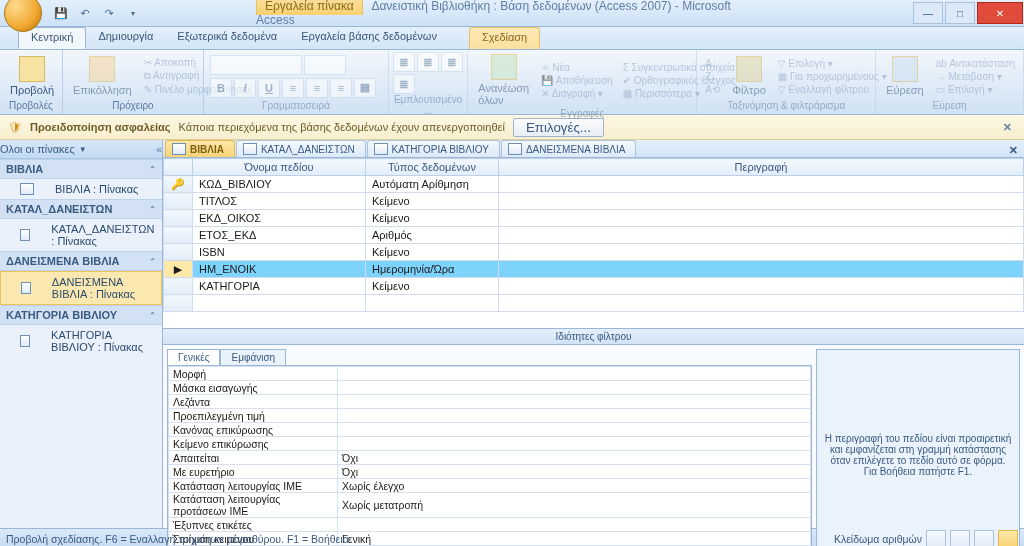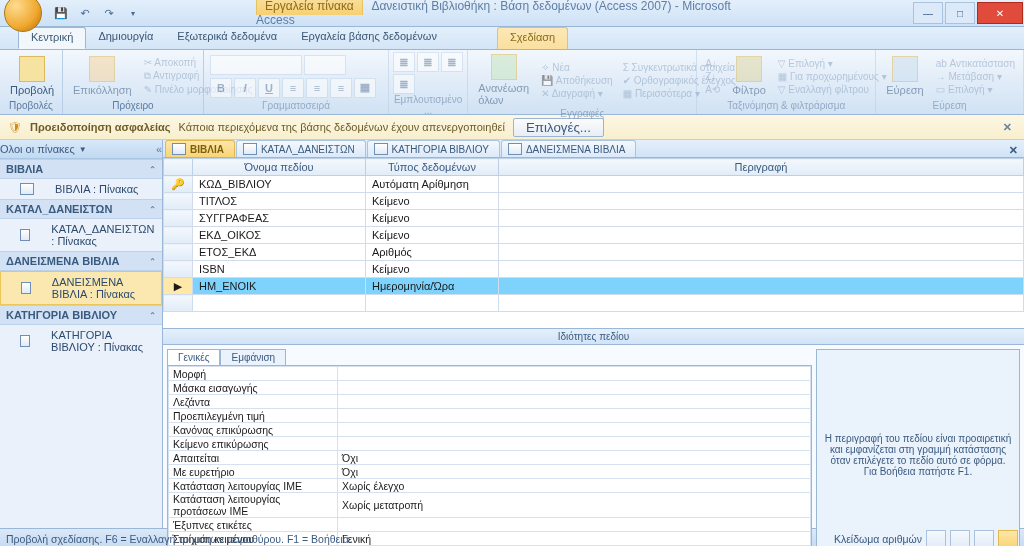--- a/index.html
+++ b/index.html
@@ -88,21 +88,21 @@
     <div class="win-btn">□</div>
     <div class="win-btn close">✕</div>
   </div>
 </div>
 
 <div class="ribbon-tabs">
   <div class="ribbon-tab active">Κεντρική</div>
   <div class="ribbon-tab">Δημιουργία</div>
   <div class="ribbon-tab">Εξωτερικά δεδομένα</div>
   <div class="ribbon-tab">Εργαλεία βάσης δεδομένων</div>
-  <div class="ribbon-tab" style="margin-left:48px;background:linear-gradient(#fce8b7,#fadf9e);color:#8a6b1d;border:1px solid #e5c362;border-bottom:none;border-radius:3px 3px 0 0">Σχεδίαση</div>
+  <div class="ribbon-tab" style="margin-left:20px;background:linear-gradient(#fce8b7,#fadf9e);color:#8a6b1d;border:1px solid #e5c362;border-bottom:none;border-radius:3px 3px 0 0">Σχεδίαση</div>
 </div>
 
 <div class="ribbon">
   <div class="ribbon-group" style="width:54px">
     <div class="ribbon-group-body">
         <div class="big-btn">
           <div class="ico"></div>
           <span>Προβολή</span>
         </div>
       </div>
@@ -298,26 +298,20 @@
               <td></td>
             </tr>
             <tr>
               <td class="rowhead"></td>
               <td>ΤΙΤΛΟΣ</td>
               <td>Κείμενο</td>
               <td></td>
             </tr>
             <tr>
               <td class="rowhead"></td>
-              <td>ΣΥΓΓΡΑΦΕΑΣ</td>
-              <td>Κείμενο</td>
-              <td></td>
-            </tr>
-            <tr>
-              <td class="rowhead"></td>
               <td>ΕΚΔ_ΟΙΚΟΣ</td>
               <td>Κείμενο</td>
               <td></td>
             </tr>
             <tr>
               <td class="rowhead"></td>
               <td>ΕΤΟΣ_ΕΚΔ</td>
               <td>Αριθμός</td>
               <td></td>
             </tr>
@@ -328,29 +322,35 @@
               <td></td>
             </tr>
             <tr class="row-active">
               <td class="rowhead">▶</td>
               <td>ΗΜ_ΕΝΟΙΚ</td>
               <td>Ημερομηνία/Ώρα</td>
               <td></td>
             </tr>
             <tr>
               <td class="rowhead"></td>
+              <td>ΚΑΤΗΓΟΡΙΑ</td>
+              <td>Κείμενο</td>
+              <td></td>
+            </tr>
+            <tr>
+              <td class="rowhead"></td>
               <td></td>
               <td></td>
               <td></td>
             </tr>
           </tbody>
       </table>
     </div>
 
-    <div class="splitter-label">Ιδιότητες πεδίου</div>
+    <div class="splitter-label">Ιδιότητες φίλτρου</div>
 
     <div class="props">
       <div class="props-left">
         <div class="props-tabs">
           <div class="props-tab active">Γενικές</div>
           <div class="props-tab">Εμφάνιση</div>
         </div>
         <div class="props-grid">
           <table>
               <tbody id="props-body">

